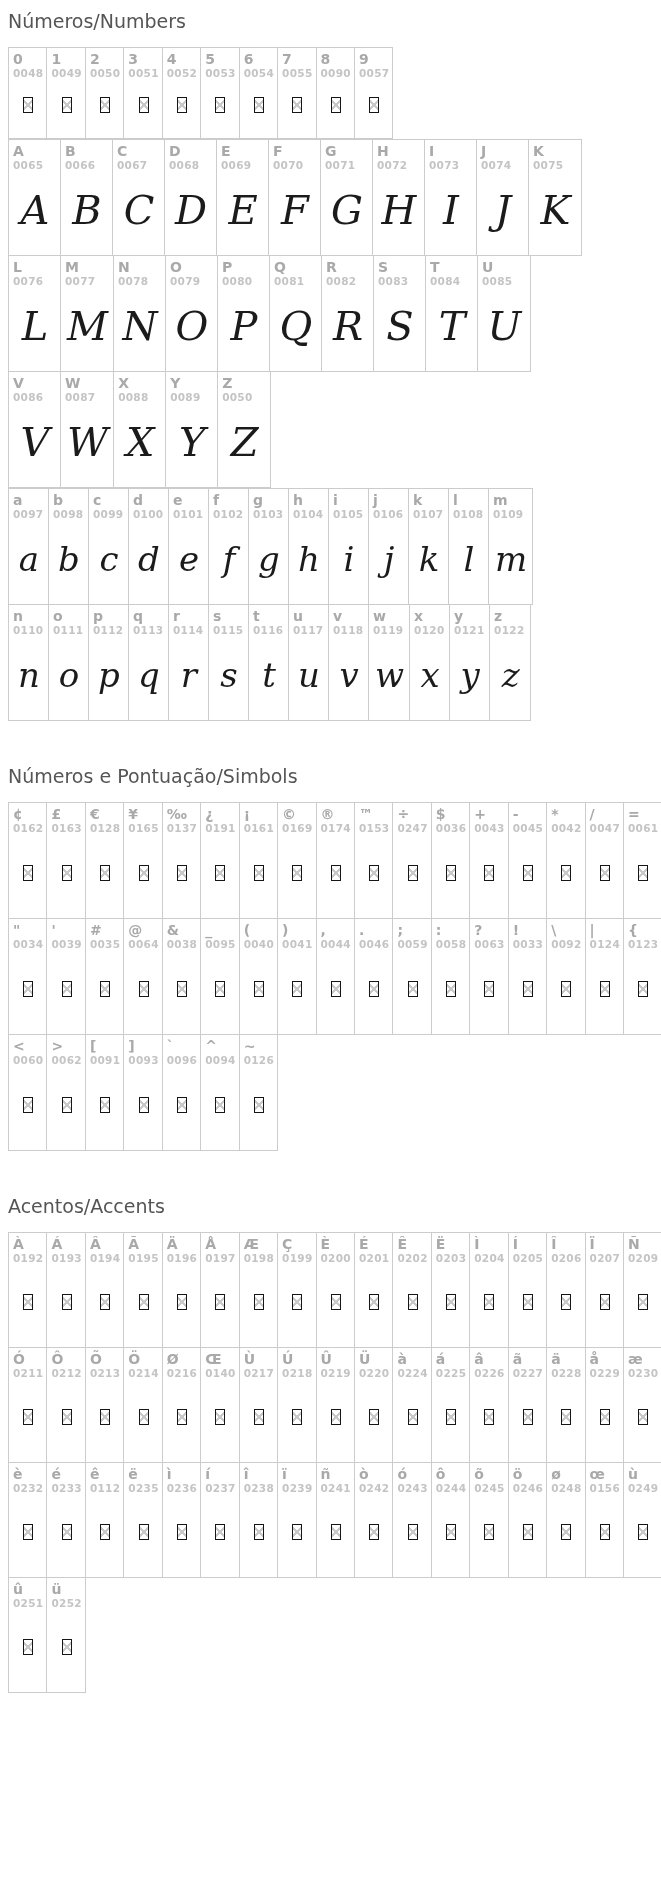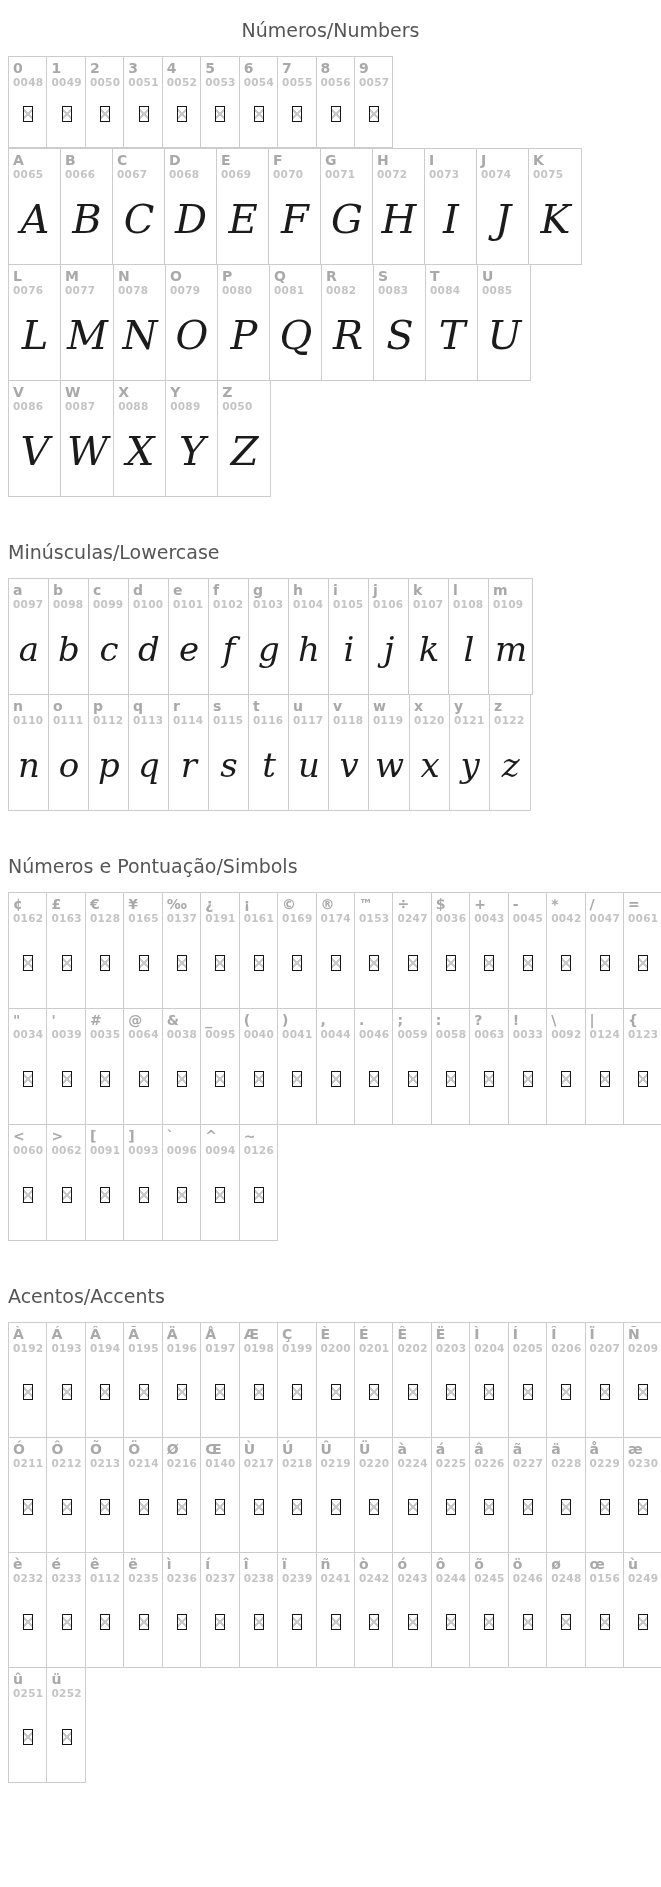--- a/index.html
+++ b/index.html
@@ -12,21 +12,21 @@
   }
   .sec{display:block;}
   .sec h2{
     font-family:"DejaVu Sans","Liberation Sans",sans-serif;
     font-size:19px;
     font-weight:400;
     color:#555555;
     margin:44px 0 15px 0;
     letter-spacing:0;
   }
-  .sec:first-child h2{margin-top:11px;text-align:center;}
+  .sec:first-child h2{margin-top:2px;}
   .row{
     display:flex;
     width:max-content;
     border:1px solid #cccccc;
     background:#ffffff;
   }
   .row + .row{margin-top:-1px;}
   .cell{
     display:flex;
     flex-direction:column;
@@ -136,21 +136,21 @@
         </div>
         <div class="cell">
           <div class="ch">7</div>
           <div class="code">0055</div>
           <div class="glyph">
             <span class="tofu"></span>
           </div>
         </div>
         <div class="cell">
           <div class="ch">8</div>
-          <div class="code">0056</div>
+          <div class="code">0090</div>
           <div class="glyph">
             <span class="tofu"></span>
           </div>
         </div>
         <div class="cell">
           <div class="ch">9</div>
           <div class="code">0057</div>
           <div class="glyph">
             <span class="tofu"></span>
           </div>
@@ -289,21 +289,20 @@
           <div class="glyph script">Y</div>
         </div>
         <div class="cell">
           <div class="ch">Z</div>
           <div class="code">0050</div>
           <div class="glyph script">Z</div>
         </div>
       </div>
     </section>
     <section class="sec sec-lowercase">
-      <h2>Minúsculas/Lowercase</h2>
       <div class="row">
         <div class="cell">
           <div class="ch">a</div>
           <div class="code">0097</div>
           <div class="glyph script">a</div>
         </div>
         <div class="cell">
           <div class="ch">b</div>
           <div class="code">0098</div>
           <div class="glyph script">b</div>

